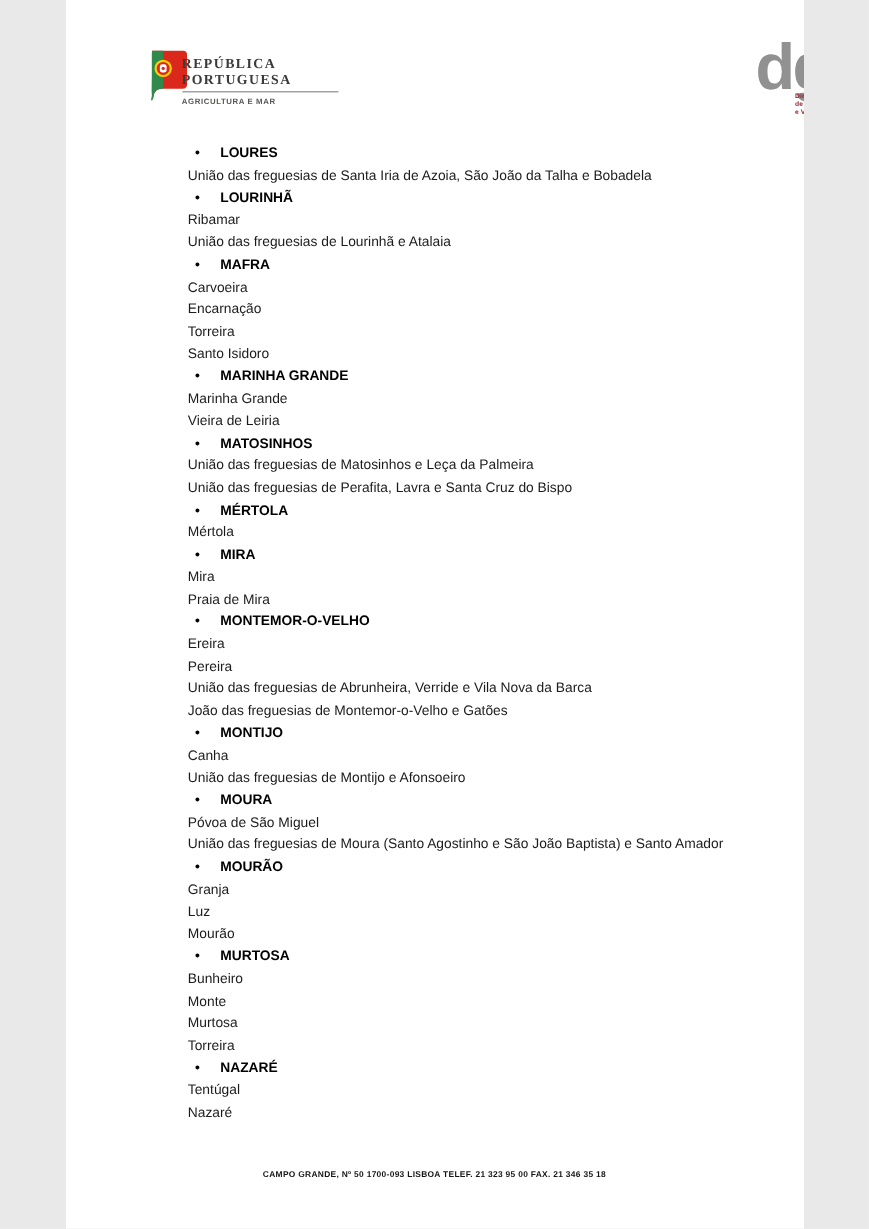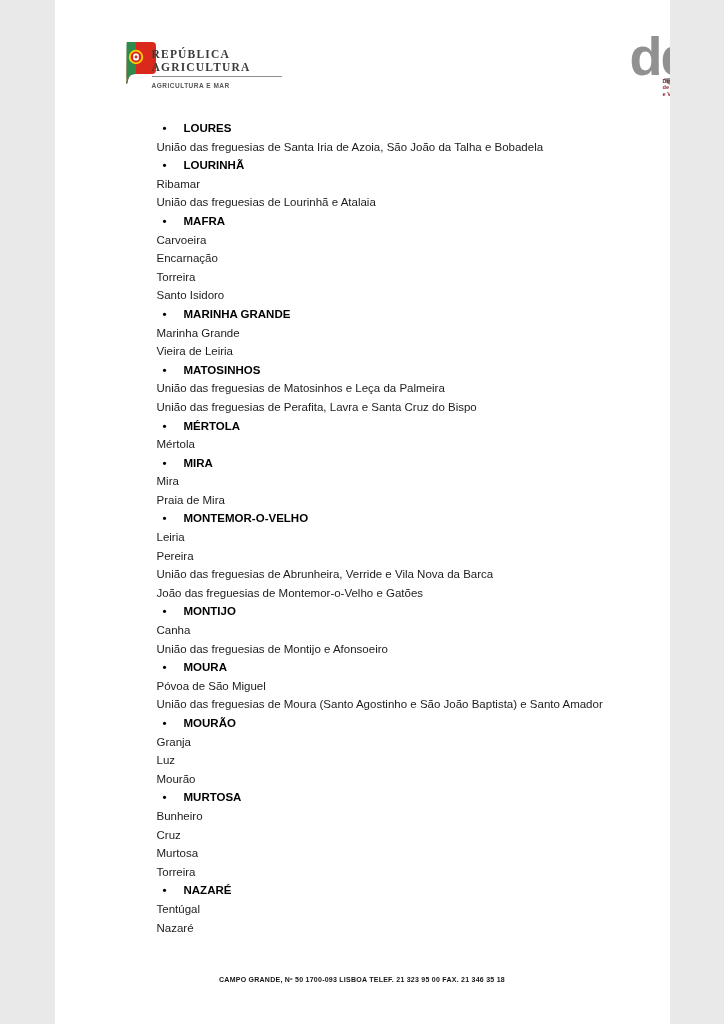--- a/index.html
+++ b/index.html
@@ -64,21 +64,21 @@
     <svg class="flag" viewBox="0 0 33 42">
       <path d="M4,0 L29,0 Q33,0 33,4 L33,28 Q33,32 29,32 L12,32 Q6,32 5,38 Q5,41 3,42 Q4,38 3.5,34 L3.5,32 Z" fill="#da291c"></path>
       <path d="M4,0 L13,0 L13,32 L12,32 Q6,32 5,38 Q5,41 3,42 Q4,38 3.5,34 L3.5,4 Q3.5,0 4,0 Z" fill="#2f8a4c"></path>
       <circle cx="13" cy="15" r="7.2" fill="#ffd100"></circle>
       <circle cx="13" cy="15" r="5.4" fill="#da291c"></circle>
       <rect x="10.2" y="11.5" width="5.6" height="7" rx="2" fill="#ffffff"></rect>
       <circle cx="13" cy="15" r="1.4" fill="#da291c"></circle>
     </svg>
     <div class="gov-title">
       <div>REPÚBLICA</div>
-      <div>AGRICULTURA</div>
+      <div>PORTUGUESA</div>
     </div>
     <div class="gov-rule"></div>
     <div class="gov-dept">AGRICULTURA E MAR</div>
   </div>
 
   <div class="dgav">
     <div class="dgav-abbr">
       <span class="dgav-gray">dg</span><span class="dgav-red">av</span>
     </div>
     <div class="dgav-tagline">
@@ -104,37 +104,37 @@
       <div class="parish-line">Vieira de Leiria</div>
       <div class="muni-line"><span class="bullet">•</span><span>MATOSINHOS</span></div>
       <div class="parish-line">União das freguesias de Matosinhos e Leça da Palmeira</div>
       <div class="parish-line">União das freguesias de Perafita, Lavra e Santa Cruz do Bispo</div>
       <div class="muni-line"><span class="bullet">•</span><span>MÉRTOLA</span></div>
       <div class="parish-line">Mértola</div>
       <div class="muni-line"><span class="bullet">•</span><span>MIRA</span></div>
       <div class="parish-line">Mira</div>
       <div class="parish-line">Praia de Mira</div>
       <div class="muni-line"><span class="bullet">•</span><span>MONTEMOR-O-VELHO</span></div>
-      <div class="parish-line">Leiria</div>
+      <div class="parish-line">Ereira</div>
       <div class="parish-line">Pereira</div>
       <div class="parish-line">União das freguesias de Abrunheira, Verride e Vila Nova da Barca</div>
       <div class="parish-line">João das freguesias de Montemor-o-Velho e Gatões</div>
       <div class="muni-line"><span class="bullet">•</span><span>MONTIJO</span></div>
       <div class="parish-line">Canha</div>
       <div class="parish-line">União das freguesias de Montijo e Afonsoeiro</div>
       <div class="muni-line"><span class="bullet">•</span><span>MOURA</span></div>
       <div class="parish-line">Póvoa de São Miguel</div>
       <div class="parish-line">União das freguesias de Moura (Santo Agostinho e São João Baptista) e Santo Amador</div>
       <div class="muni-line"><span class="bullet">•</span><span>MOURÃO</span></div>
       <div class="parish-line">Granja</div>
       <div class="parish-line">Luz</div>
       <div class="parish-line">Mourão</div>
       <div class="muni-line"><span class="bullet">•</span><span>MURTOSA</span></div>
       <div class="parish-line">Bunheiro</div>
-      <div class="parish-line">Cruz</div>
+      <div class="parish-line">Monte</div>
       <div class="parish-line">Murtosa</div>
       <div class="parish-line">Torreira</div>
       <div class="muni-line"><span class="bullet">•</span><span>NAZARÉ</span></div>
       <div class="parish-line">Tentúgal</div>
       <div class="parish-line">Nazaré</div>
     </div>
 
   <div class="footer-address">CAMPO GRANDE, Nº 50 1700-093 LISBOA TELEF. 21 323 95 00 FAX. 21 346 35 18</div>
   <div class="page-number">9</div>
 

